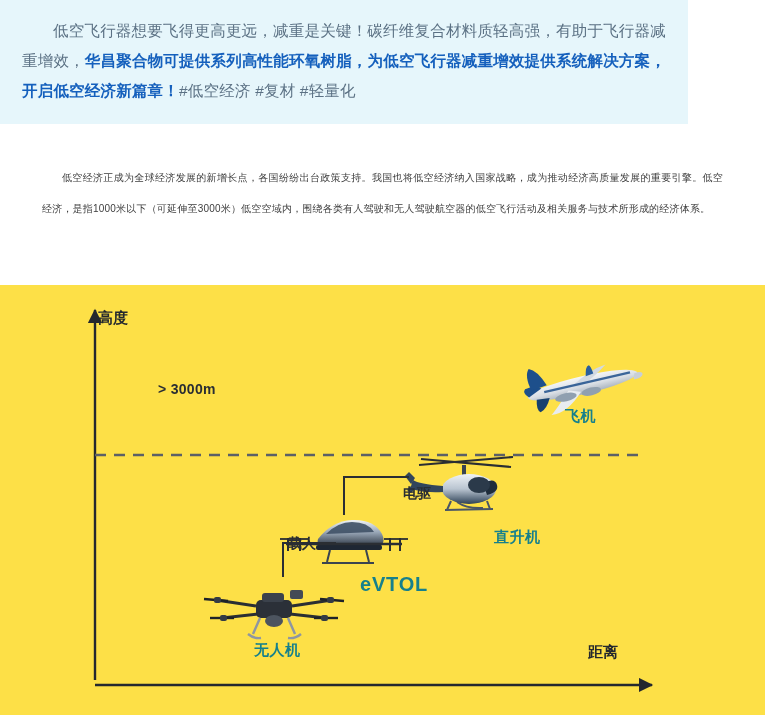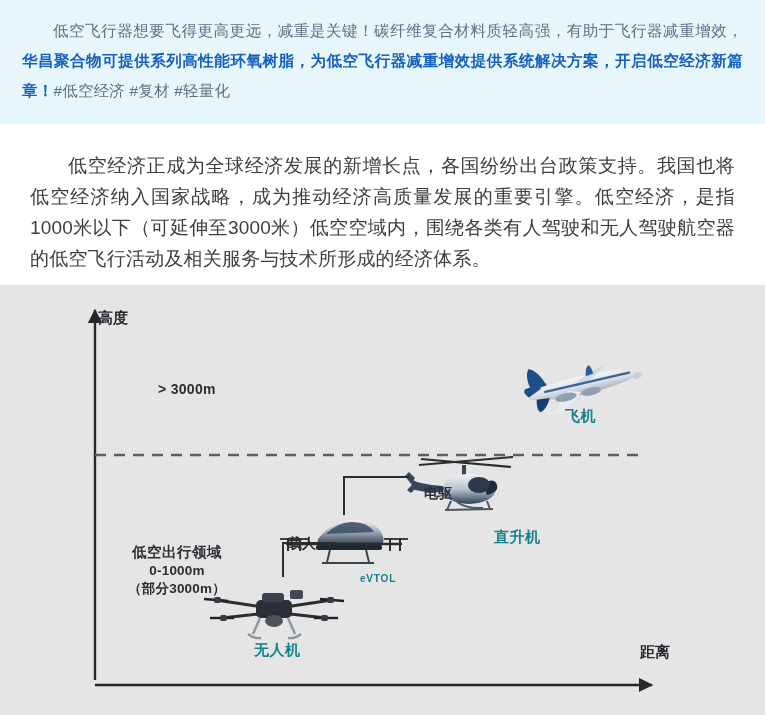--- a/index.html
+++ b/index.html
@@ -13,21 +13,21 @@
     font-family: "Liberation Sans", "DejaVu Sans", sans-serif;
     overflow: hidden;
     position: relative;
   }
 
   
   .callout {
     background: #e6f6fb;
     padding: 16px 22px 18px 22px;
     box-sizing: border-box;
-    width: 765px;
+    width: 688px;
     min-height: 124px;
   }
   .callout-text {
     font-size: 15.5px;
     line-height: 30px;
     color: #5b7184;
     text-indent: 2em;
     letter-spacing: 0.2px;
     margin: 0;
     text-align: justify;
@@ -42,37 +42,37 @@
   }
 
   
   .body-block {
     padding: 22px 26px 10px 26px;
     box-sizing: border-box;
     width: 765px;
     background: #ffffff;
   }
   .body-text {
-    font-size: 19px;
+    font-size: 10px;
     line-height: 31px;
     color: #3d3d3d;
     text-indent: 2em;
-    margin: 4px;
+    margin: 16px;
     text-align: justify;
     letter-spacing: 0.2px;
   }
 
   
   .figure {
     position: absolute;
     left: 0;
     top: 285px;
     width: 765px;
     height: 430px;
-    background: #e5e5e5;
+    background: #fde047;
     overflow: hidden;
   }
   .figure-inner {
     position: absolute;
     inset: 0;
   }
 
   .fig-label {
     position: absolute;
     white-space: nowrap;
@@ -91,21 +91,21 @@
     letter-spacing: 0.3px;
   }
   .craft-label {
     font-size: 15px;
     font-weight: bold;
     color: #16808c;
     letter-spacing: 0.5px;
     text-align: right;
   }
   .craft-label.en {
-    font-size: 10px;
+    font-size: 20px;
     letter-spacing: 0.8px;
   }
   .conn-label {
     font-size: 14px;
     font-weight: bold;
     color: #2a2e33;
   }
   .zone-box {
     position: absolute;
     text-align: center;
@@ -259,36 +259,31 @@
         <polyline points="344,230 344,192 409,192"></polyline>
       </g>
 
       <g fill="none" stroke="#2a2e33" stroke-width="2">
         <polyline points="283,292 283,258 336,258"></polyline>
       </g>
     </svg>
 
     <div class="fig-label axis-name" style="left:98px; top:24px;">高度</div>
 
-    <div class="fig-label axis-name" style="left:640px; top:358px;">距离</div>
+    <div class="fig-label axis-name" style="left:588px; top:358px;">距离</div>
 
     <div class="fig-label alt-note" style="left:130px; top:96px;margin-left:28px;">&gt; 3000m</div>
 
     <div class="fig-label craft-label" style="left:565px; top:122px;">飞机</div>
 
     <div class="fig-label craft-label" style="left:466px; top:243px;margin-left:28px;">直升机</div>
 
     <div class="fig-label craft-label en" style="left:360px; top:288px;">eVTOL</div>
 
     <div class="fig-label craft-label" style="left:254px; top:356px;">无人机</div>
 
-    <div class="fig-label conn-label" style="left:424px; top:200px;">电驱</div>
+    <div class="fig-label conn-label" style="left:403px; top:200px;">电驱</div>
 
     <div class="fig-label conn-label" style="left:288px; top:250px;">载人</div>
 
-    <div class="zone-box" style="left:112px; top:258px; width:130px;">
-      <div class="zone-title">低空出行领域</div>
-      <div class="zone-sub">0-1000m</div>
-      <div class="zone-sub">（部分3000m）</div>
-    </div>
 
   </div>
 </div>
 
 </body></html>

